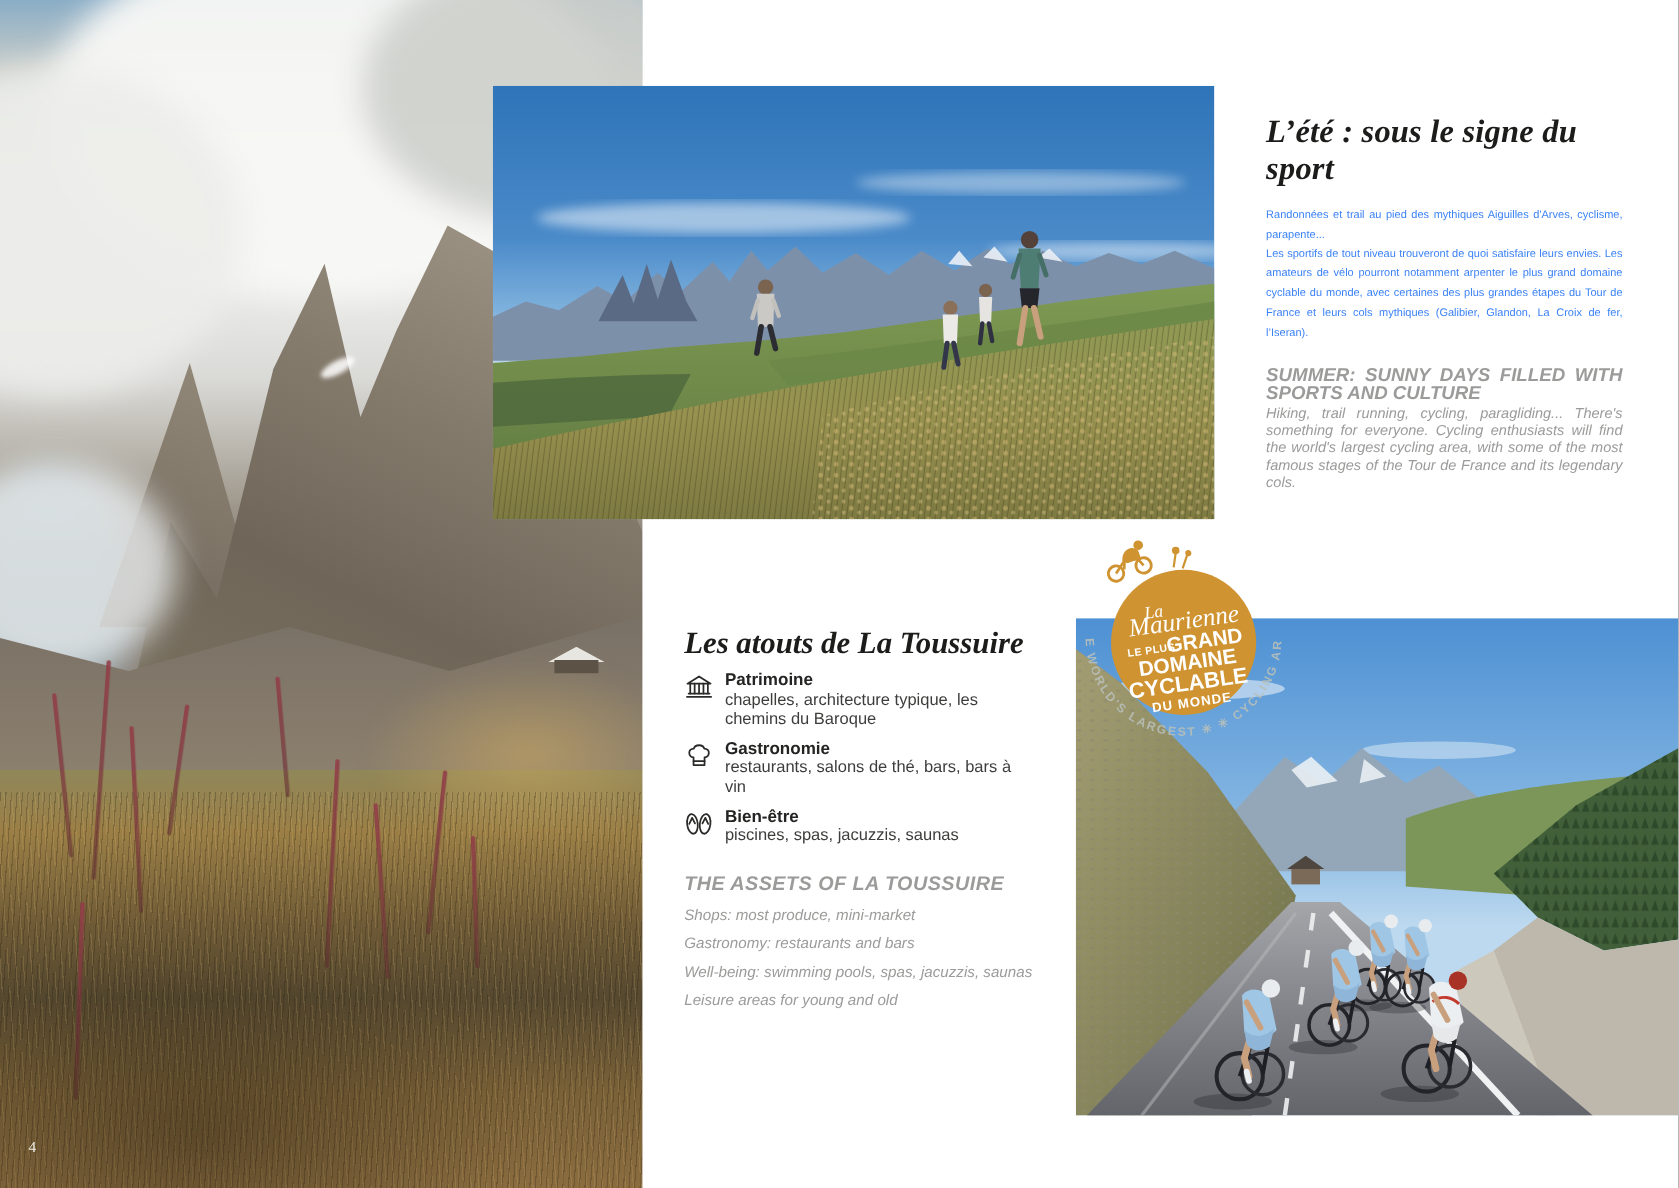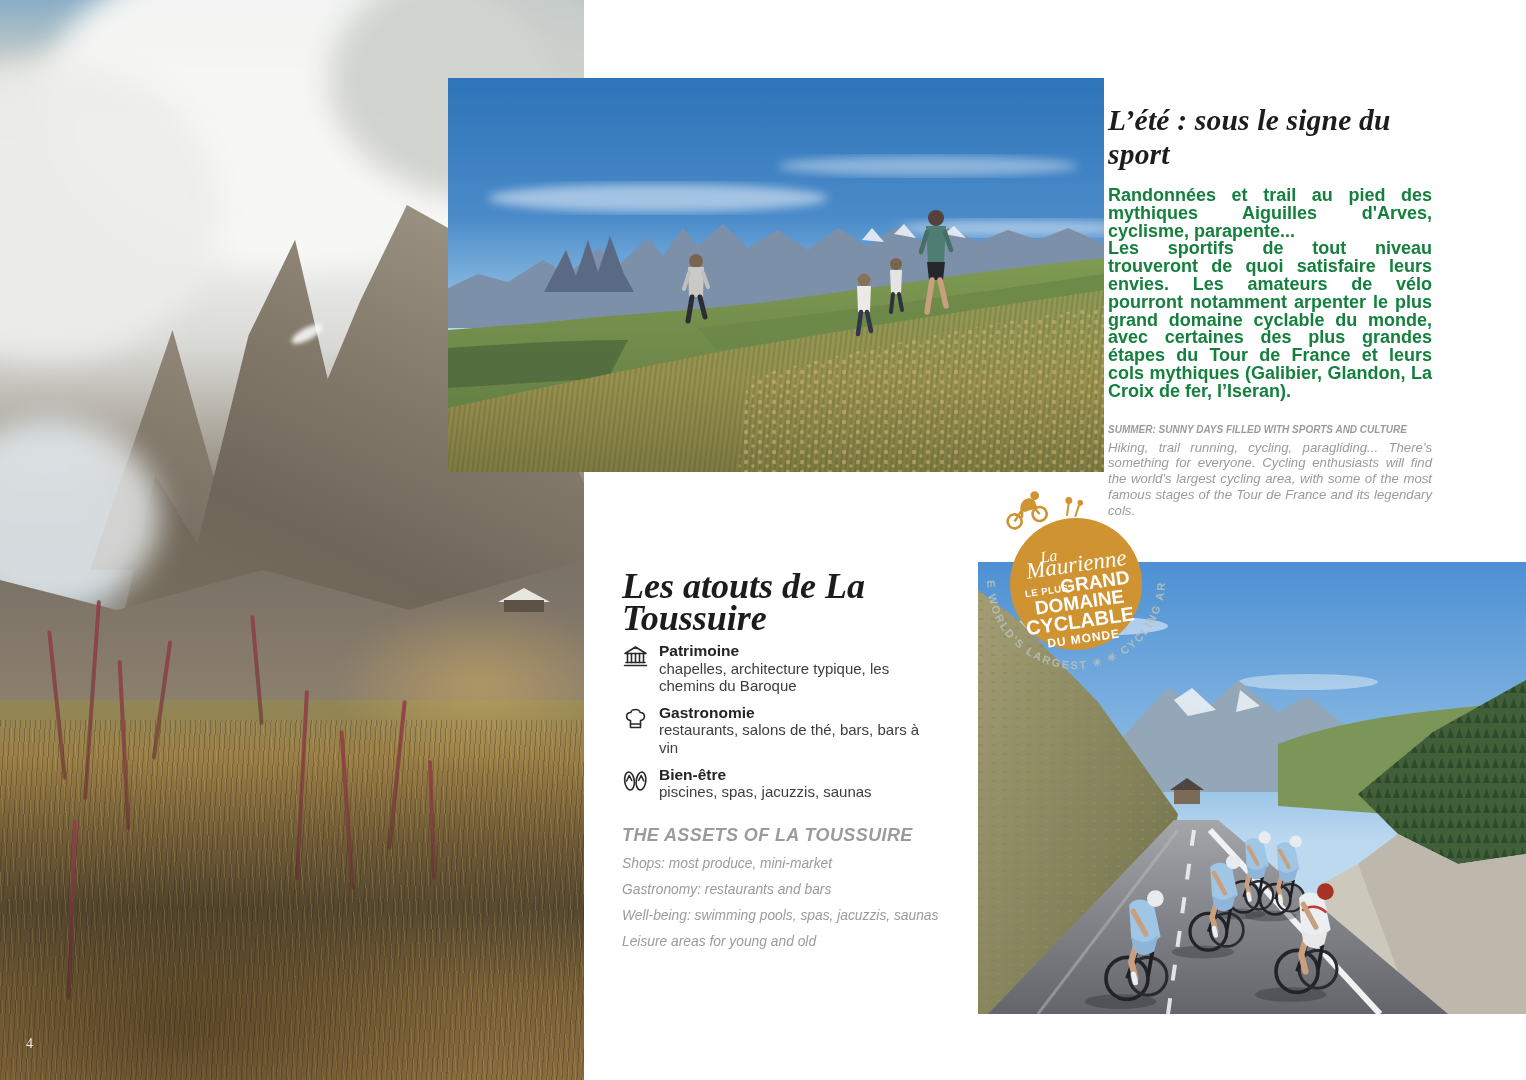--- a/index.html
+++ b/index.html
@@ -36,29 +36,29 @@
   .grasstex{left:0;top:720px;width:584px;height:360px;opacity:.85;
     background:repeating-linear-gradient(94deg,rgba(45,35,18,.32) 0 1px,rgba(0,0,0,0) 1px 5px),
                repeating-linear-gradient(86deg,rgba(218,186,118,.22) 0 1px,rgba(0,0,0,0) 1px 7px);}
   .vign{left:-120px;top:860px;width:600px;height:340px;border-radius:50%;
     background:radial-gradient(ellipse,rgba(28,22,12,.38),rgba(28,22,12,0) 70%);filter:blur(10px);}
   .spike{position:absolute;width:4px;border-radius:3px;filter:blur(.6px);
     background:linear-gradient(180deg,rgba(146,62,72,.9),rgba(92,42,46,.55));}
 
   
   .title-serif{font-family:"Liberation Serif","DejaVu Serif",serif;font-style:italic;font-weight:600;color:#1c1c1b;}
-  .right-col{left:1108px;top:103px;width:324px;z-index:3;}
+  .right-col{left:1151px;top:103px;width:324px;z-index:3;}
   .rc-title{font-size:29.5px;line-height:34px;letter-spacing:.2px;}
-  .fr-body{margin-top:16px;font-size:18px;line-height:17.8px;color:#15803d;text-align:justify;font-weight:bold;}
+  .fr-body{margin-top:16px;font-size:10px;line-height:17.8px;color:#3b82f6;text-align:justify;}
   .fr-body + .fr-body{margin-top:0;}
-  .en-head{margin-top:20px;font-size:10px;line-height:17px;font-weight:bold;font-style:italic;color:#9b9b9a;text-align:justify;}
+  .en-head{margin-top:20px;font-size:17px;line-height:17px;font-weight:bold;font-style:italic;color:#9b9b9a;text-align:justify;}
   .en-body{margin-top:2px;font-size:13.2px;line-height:15.8px;font-style:italic;color:#9b9b9a;text-align:justify;}
 
   .mid-col{left:622px;top:570px;width:342px;z-index:3;}
-  .mc-title{font-size:36px;line-height:32px;}
+  .mc-title{font-size:28px;line-height:32px;}
   .asset-list{margin-top:8px;}
   .asset-item{display:flex;margin-bottom:9px;}
   .asset-icon{width:27px;height:28px;flex:0 0 27px;margin-right:10px;margin-top:1px;}
   .asset-icon svg{width:27px;height:27px;}
   .asset-txt{font-size:15px;line-height:17.6px;color:#3d3d3c;}
   .asset-label{font-size:15.5px;font-weight:bold;color:#242423;}
   .asset-desc{width:274px;}
   .assets-en{margin-top:24px;}
   .assets-en-head{font-size:18px;font-weight:bold;font-style:italic;color:#9b9b9a;letter-spacing:.4px;}
   .assets-en-line{margin-top:9px;font-size:13.8px;line-height:17px;font-style:italic;color:#9b9b9a;width:332px;}

